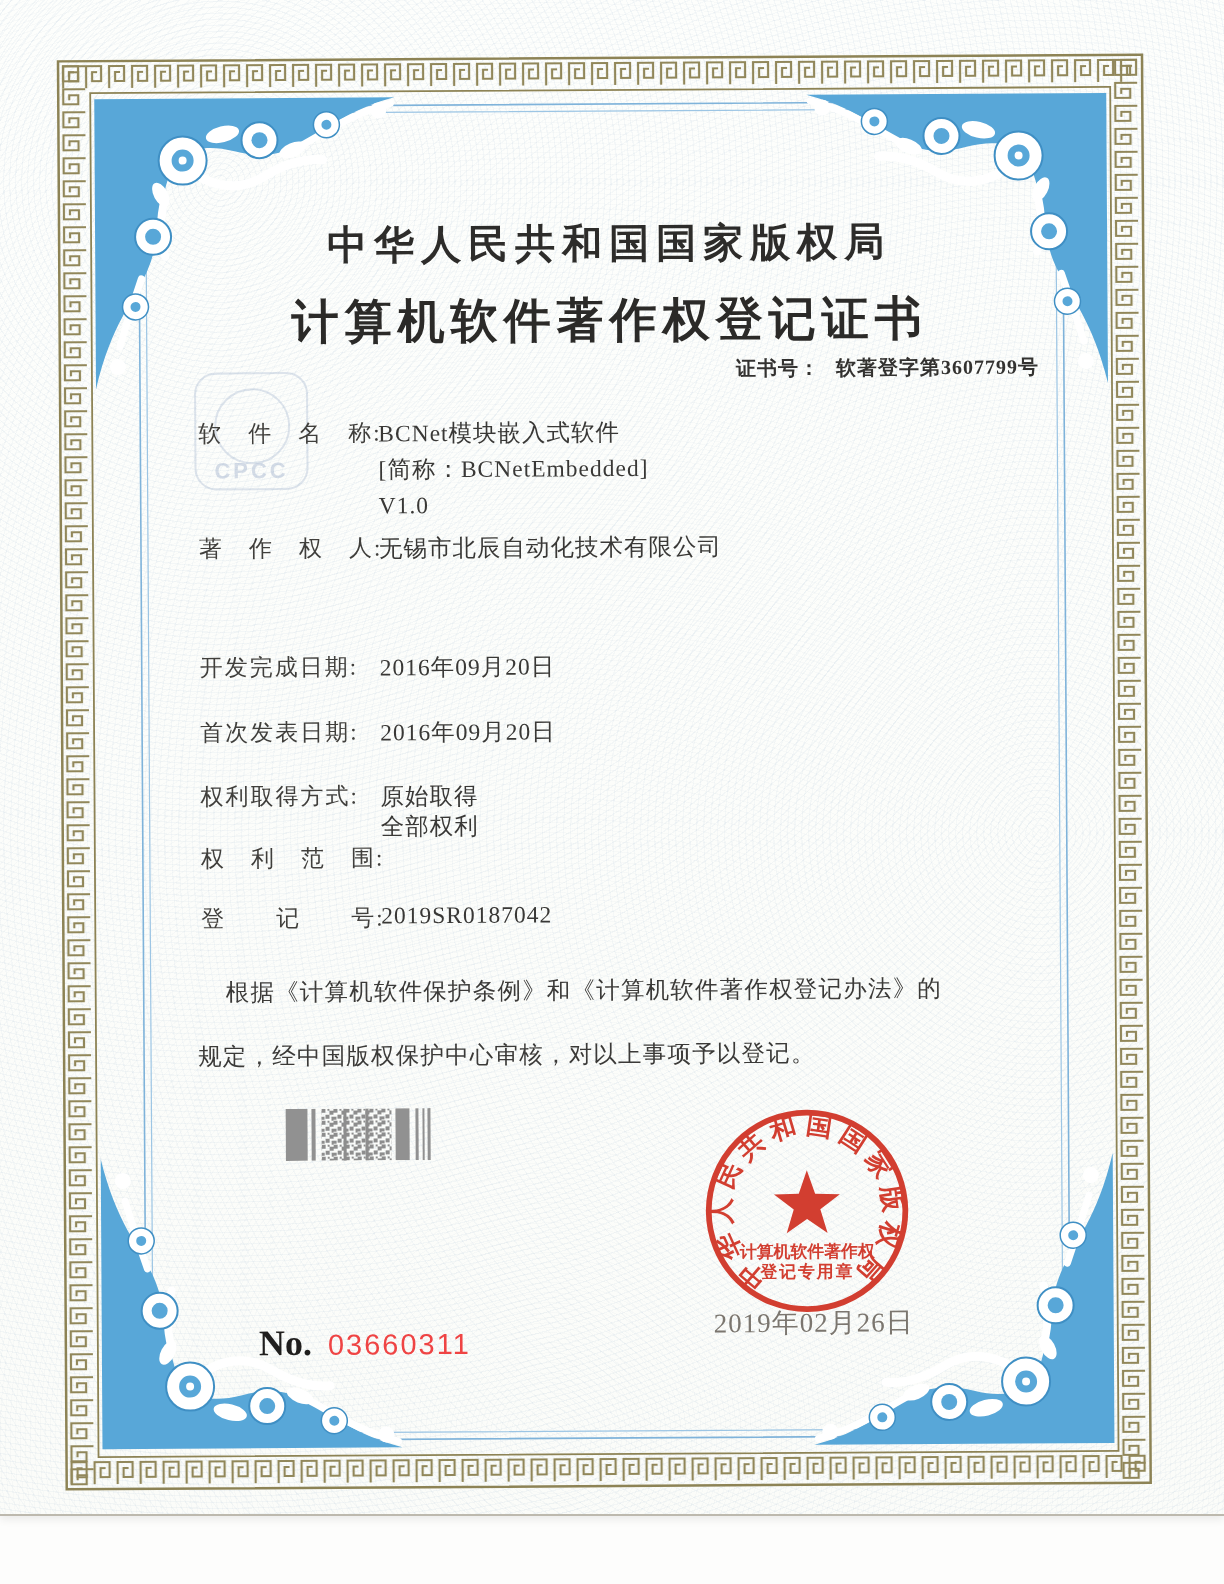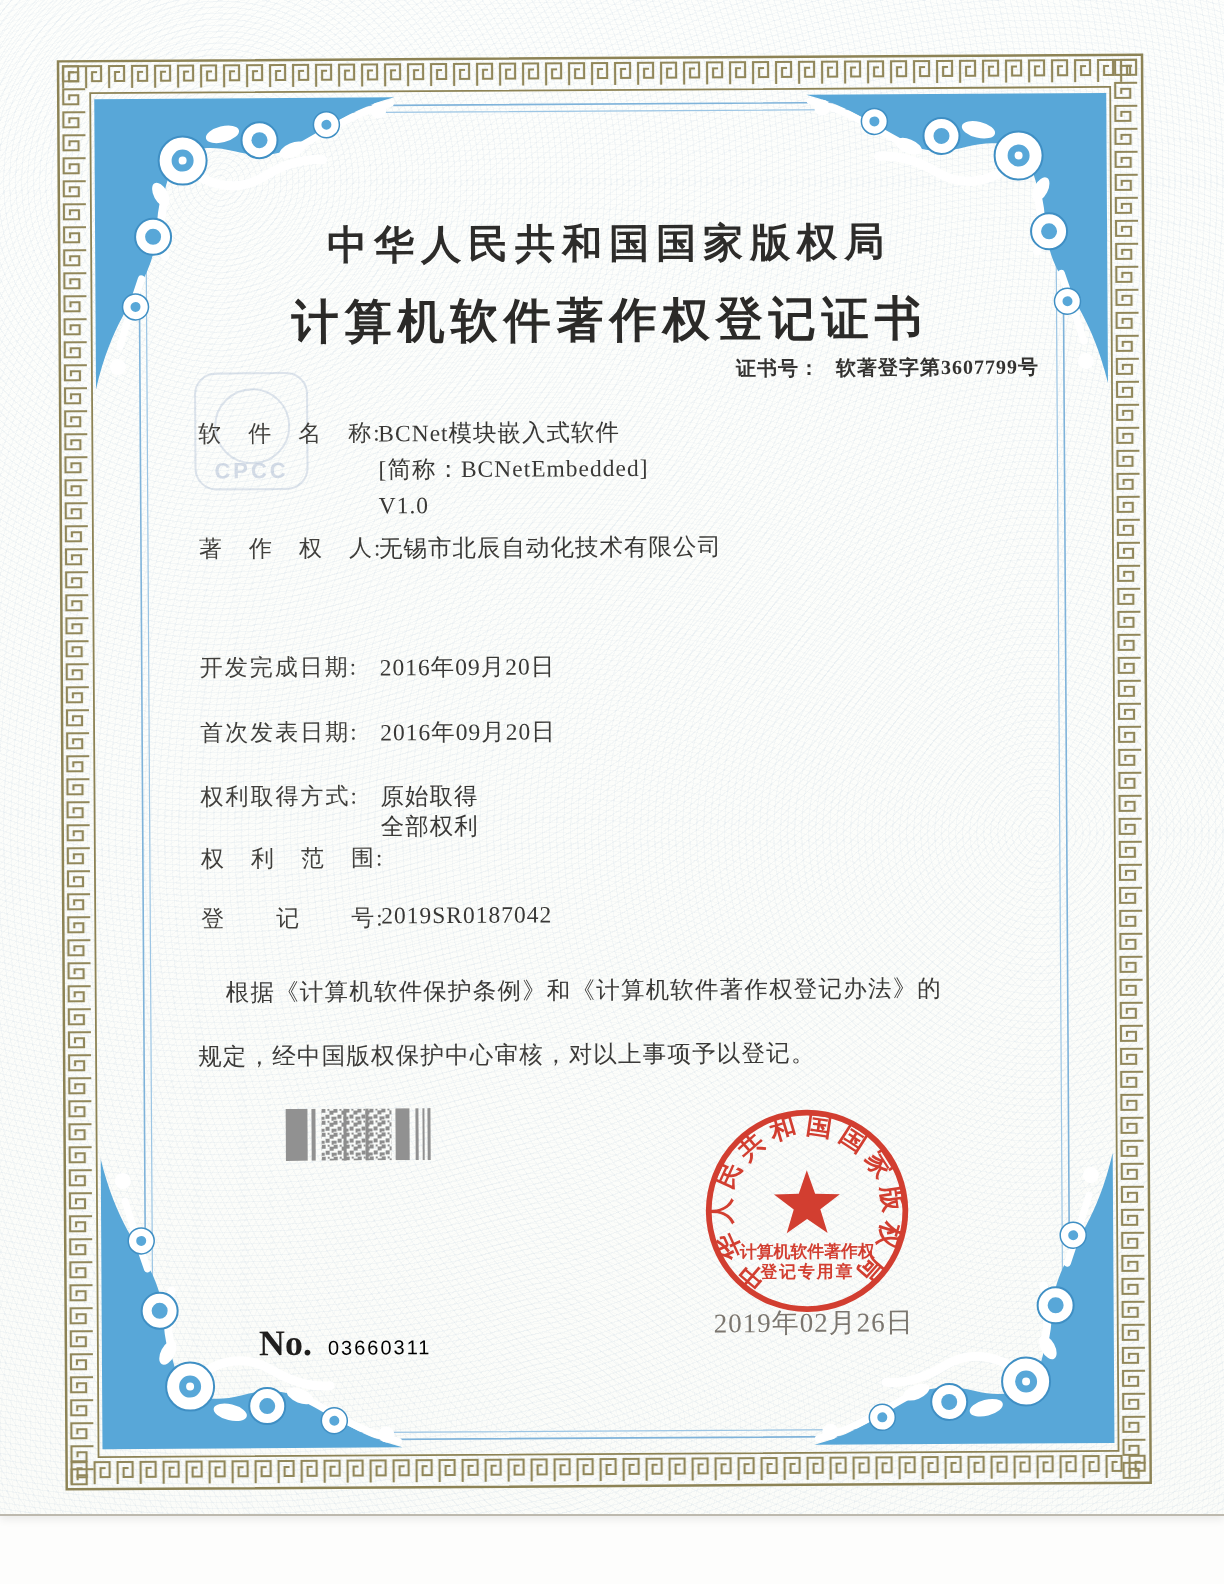--- a/index.html
+++ b/index.html
@@ -75,21 +75,21 @@
     font-size:27px; color:#7b766f; letter-spacing:1px; z-index:1;
   }
   .seal {
     left:698px; top:1106px; width:212px; height:212px; z-index:2;
     mix-blend-mode:multiply; opacity:0.95;
   }
 
   .serial { left:255px; top:1320px; display:flex; align-items:baseline; z-index:1; }
   .serial-prefix { font-size:36px; font-weight:700; color:#1f1e1d; }
   .serial-number {
-    margin-left:16px; font-size:20px; color:#000000; letter-spacing:2px;
+    margin-left:16px; font-size:29px; color:#ef4444; letter-spacing:2px;
     font-family:"Liberation Sans","DejaVu Sans",sans-serif;
   }
 </style>
 </head>
 <body>
 
 <div class="photo"></div>
 <div class="paper"></div>
 
 <div class="sheet">

